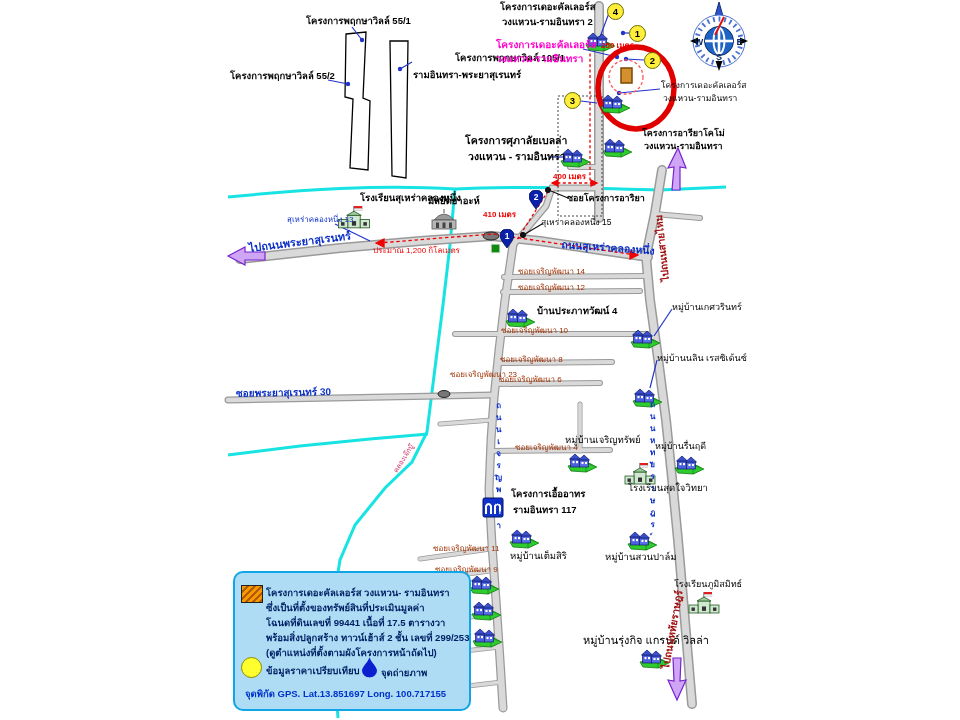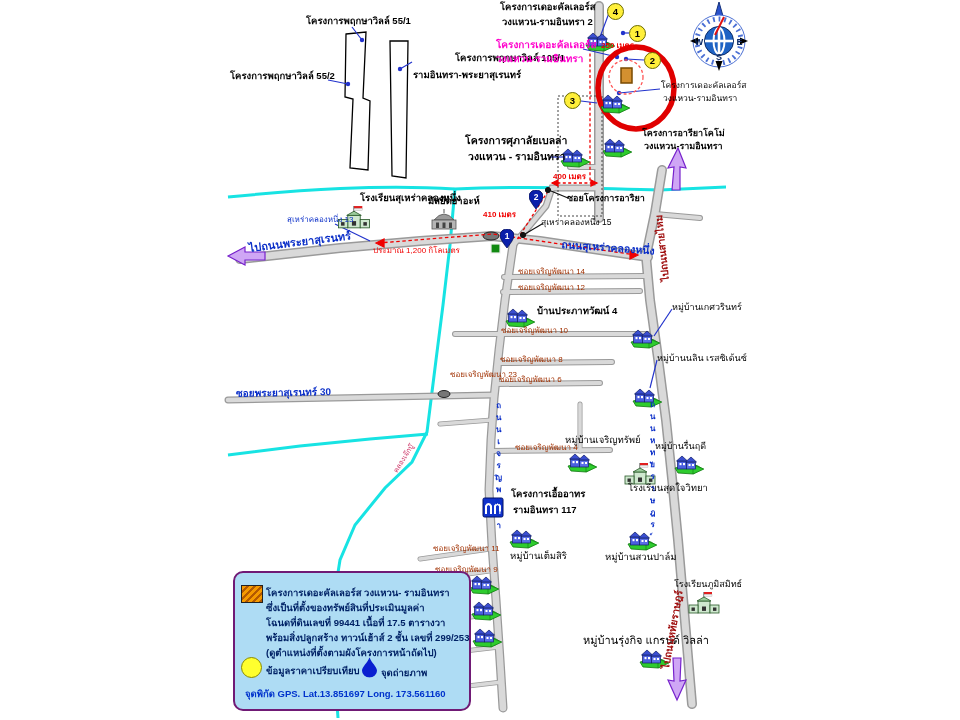--- a/index.html
+++ b/index.html
@@ -13,21 +13,21 @@
   .red{color:#f00000;}
   .soi{color:#a03000;font-size:8px;}
   .maroon{color:#a01010;}
   .sm{font-size:8.5px;}
   .xs{font-size:8px;}
   .vert{writing-mode:vertical-rl;text-orientation:upright;letter-spacing:-1px;}
   .ycirc{position:absolute;z-index:3;width:15px;height:15px;border-radius:50%;
          background:#ffef3a;border:1.6px solid #6b6b00;color:#000;font-size:9.5px;font-weight:bold;
          display:flex;align-items:center;justify-content:center;}
   #legend{position:absolute;left:233px;top:571px;width:234px;height:136px;z-index:4;
-          background:#aedcf4;border:2px solid #701a75;border-radius:10px;color:#002266;}
+          background:#aedcf4;border:2px solid #0ea5e9;border-radius:10px;color:#002266;}
   #legend .ll{position:absolute;font-size:9.5px;font-weight:bold;white-space:nowrap;}
   #hatch{position:absolute;left:6px;top:12px;width:20px;height:16px;border:1.5px solid #222;
          background:repeating-linear-gradient(135deg,#f59a00 0 3px,#b35900 3px 5px);}
   #lg-ycirc{position:absolute;left:6px;top:84px;width:19px;height:19px;border-radius:50%;
          background:#ffff2e;border:1.5px solid #8a8a00;}
   #lg-drop{position:absolute;left:127px;top:84px;}
 </style>
 </head>
 <body>
 
@@ -313,16 +313,16 @@
   <div class="ll" style="left:31px;top:27px;">ซึ่งเป็นที่ตั้งของทรัพย์สินที่ประเมินมูลค่า</div>
   <div class="ll" style="left:31px;top:42px;">โฉนดที่ดินเลขที่ 99441 เนื้อที่ 17.5 ตารางวา</div>
   <div class="ll" style="left:31px;top:57px;">พร้อมสิ่งปลูกสร้าง ทาวน์เฮ้าส์ 2 ชั้น เลขที่ 299/253</div>
   <div class="ll" style="left:31px;top:72px;">(ดูตำแหน่งที่ตั้งตามผังโครงการหน้าถัดไป)</div>
   <div id="lg-ycirc"></div>
   <div class="ll" style="left:31px;top:90px;">ข้อมูลราคาเปรียบเทียบ</div>
   <svg id="lg-drop" width="15" height="21" viewBox="0 0 16 22">
         <use href="#sym-drop"></use>
       </svg>
   <div class="ll" style="left:146px;top:92px;">จุดถ่ายภาพ</div>
-  <div class="ll" style="left:10px;top:113px;color:#0033cc;">จุดพิกัด GPS. Lat.13.851697  Long. 173.561160</div>
+  <div class="ll" style="left:10px;top:113px;color:#0033cc;">จุดพิกัด GPS. Lat.13.851697  Long. 100.717155</div>
 </div>
 
 </div>
 
 </body></html>

